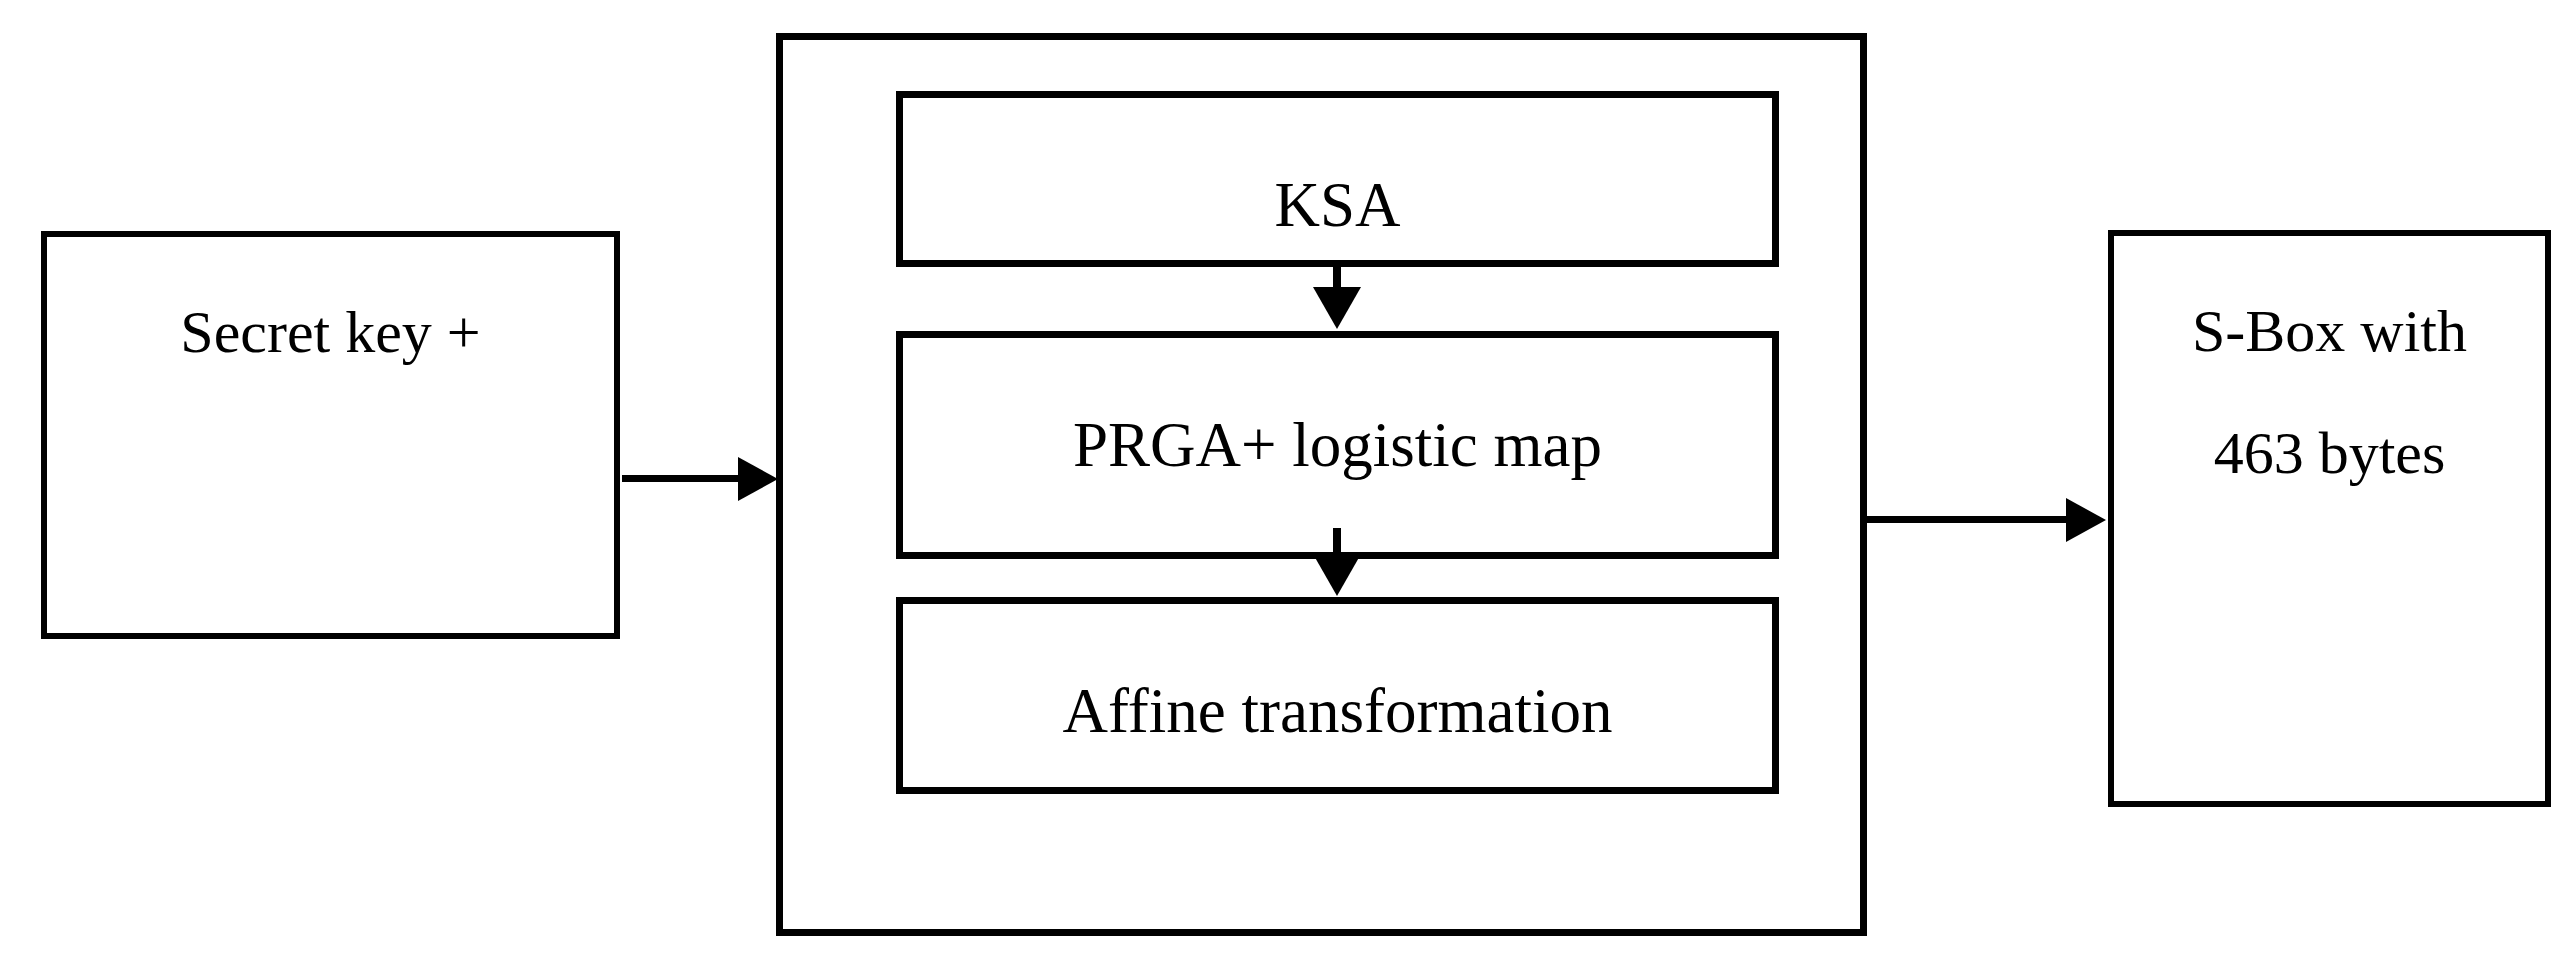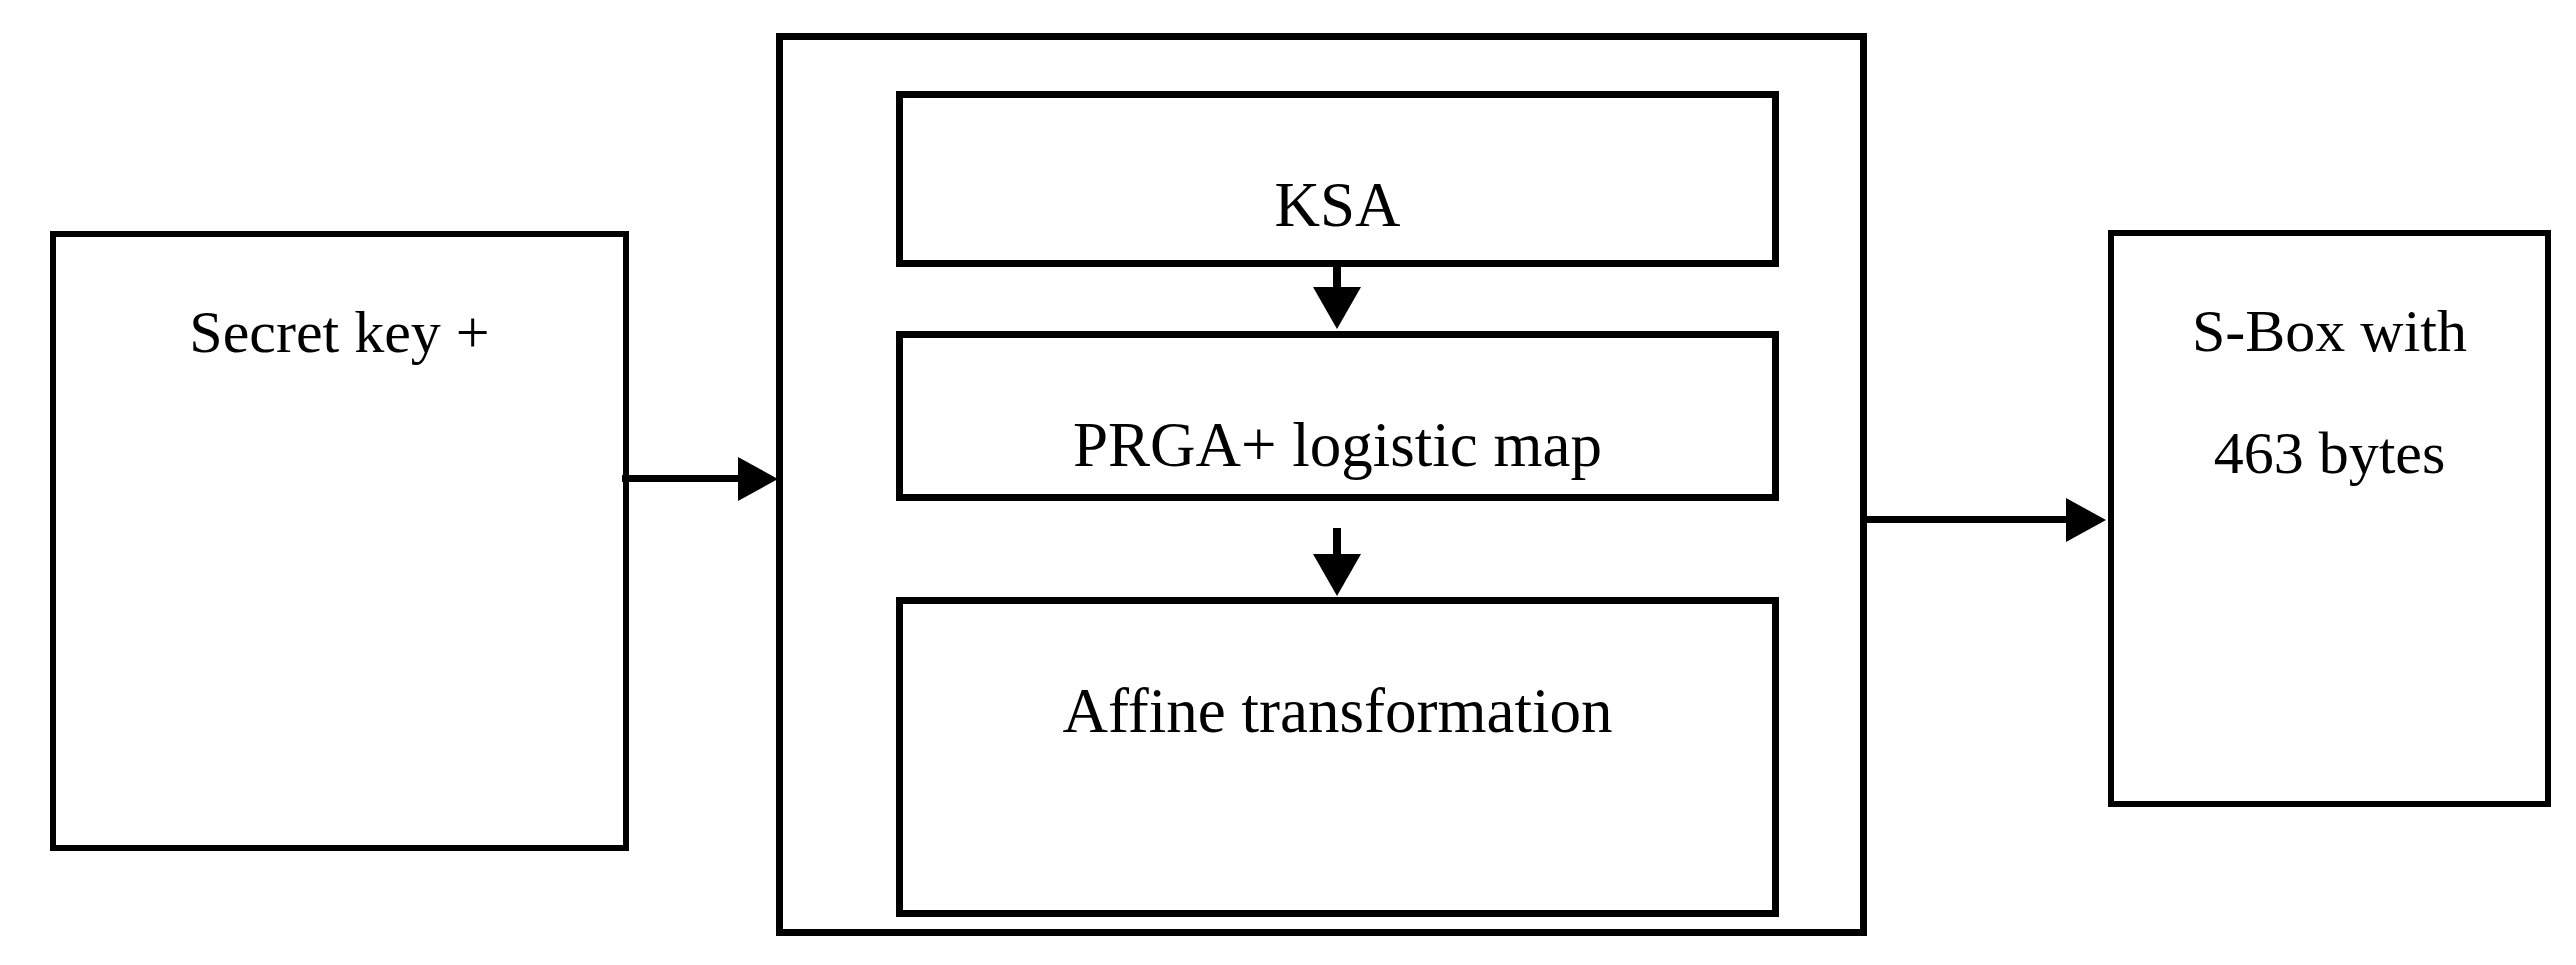--- a/index.html
+++ b/index.html
@@ -24,21 +24,21 @@
     display: flex;
     flex-direction: column;
     align-items: center;
     text-align: center;
   }
   .side-box {
     font-size: 60px;
     line-height: 122px;
     padding-top: 34px;
   }
-  .left-box  { left: 41px;   top: 231px; width: 579px;  height: 620px; margin-left: 9px; }
+  .left-box  { left: 41px;   top: 231px; width: 579px;  height: 408px; }
   .right-box { left: 2108px; top: 230px; width: 443px;  height: 577px; text-align: right; }
 
   .container-box {
     position: absolute;
     box-sizing: border-box;
     border: 7.2px solid #000000;
     background: #ffffff;
     left: 776px; top: 33px; width: 1091px; height: 903px;
   }
   .inner-box {
@@ -48,22 +48,22 @@
     background: #ffffff;
     display: flex;
     justify-content: center;
     align-items: flex-start;
     padding-top: 68px;
     font-size: 63px;
     line-height: 79px;
     text-align: center;
   }
   .ksa-box    { left: 896px; top: 91px; width: 883px; height: 176px; }
-  .prga-box   { left: 896px; top: 331px; width: 883px; height: 170px; }
-  .affine-box { left: 896px; top: 597px; width: 883px; height: 320px; text-align: center; }
+  .prga-box   { left: 896px; top: 331px; width: 883px; height: 228px; }
+  .affine-box { left: 896px; top: 597px; width: 883px; height: 197px; text-align: center; }
 
   .shaft-h {
     position: absolute;
     height: 7.2px;
     background: #000000;
   }
   .shaft-v {
     position: absolute;
     width: 8px;
     background: #000000;

